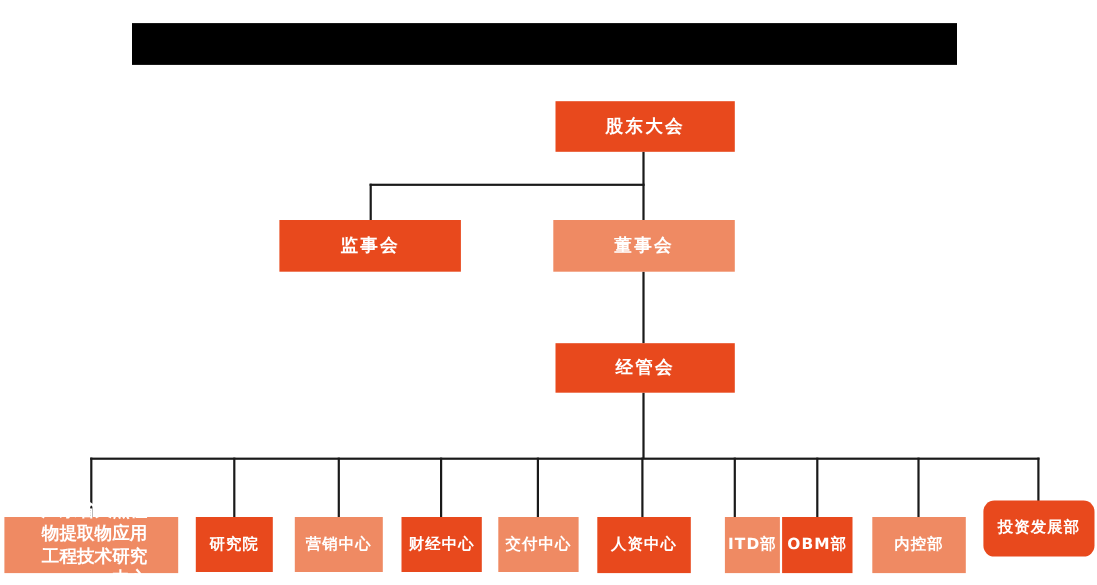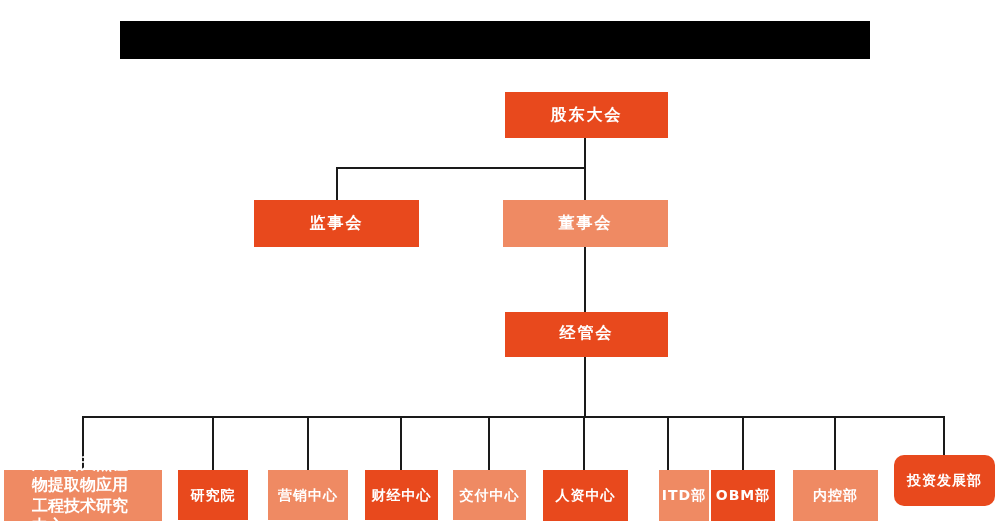--- a/index.html
+++ b/index.html
@@ -16,36 +16,36 @@
     position: absolute;
     left: 120px; top: 21px;
     width: 750px; height: 38px;
     background: #000000;
   }
   .node {
     position: absolute;
     display: flex;
     align-items: center;
     justify-content: center;
-    text-align: left;
+    text-align: right;
     color: #ffffff;
     font-weight: bold;
     line-height: 1.3;
   }
   .primary   { background: #E8491D; }
   .secondary { background: #EF8A63; }
   .lvl-top  { font-size: 16px; letter-spacing: 2px; }
   .lvl-dept { font-size: 14px; letter-spacing: 1px; }
   .dept-long { font-size: 16px; letter-spacing: 0; padding: 4px 28px; }
   .line { position: absolute; background: #1A1A1A; }
   
   .n-shareholders { left: 505px; top: 92px;  width: 163px; height: 46px; }
   .n-supervisory  { left: 254px; top: 200px; width: 165px; height: 47px; }
   .n-board        { left: 503px; top: 200px; width: 165px; height: 47px; }
-  .n-management   { left: 505px; top: 312px; width: 163px; height: 45px; font-family: Liberation Mono, monospace; }
+  .n-management   { left: 505px; top: 312px; width: 163px; height: 45px; }
   
   .n-d0 { left: 4px;   top: 470px; width: 158px; height: 51px; }
   .n-d1 { left: 178px; top: 470px; width: 70px;  height: 50px; }
   .n-d2 { left: 268px; top: 470px; width: 80px;  height: 50px; }
   .n-d3 { left: 365px; top: 470px; width: 73px;  height: 50px; }
   .n-d4 { left: 453px; top: 470px; width: 73px;  height: 50px; }
   .n-d5 { left: 543px; top: 470px; width: 85px;  height: 51px; }
   .n-d6 { left: 643px; top: 470px; width: 50px;  height: 51px; margin-left: 16px; }
   .n-d7 { left: 711px; top: 470px; width: 64px;  height: 51px; }
   .n-d8 { left: 793px; top: 470px; width: 85px;  height: 51px; }

